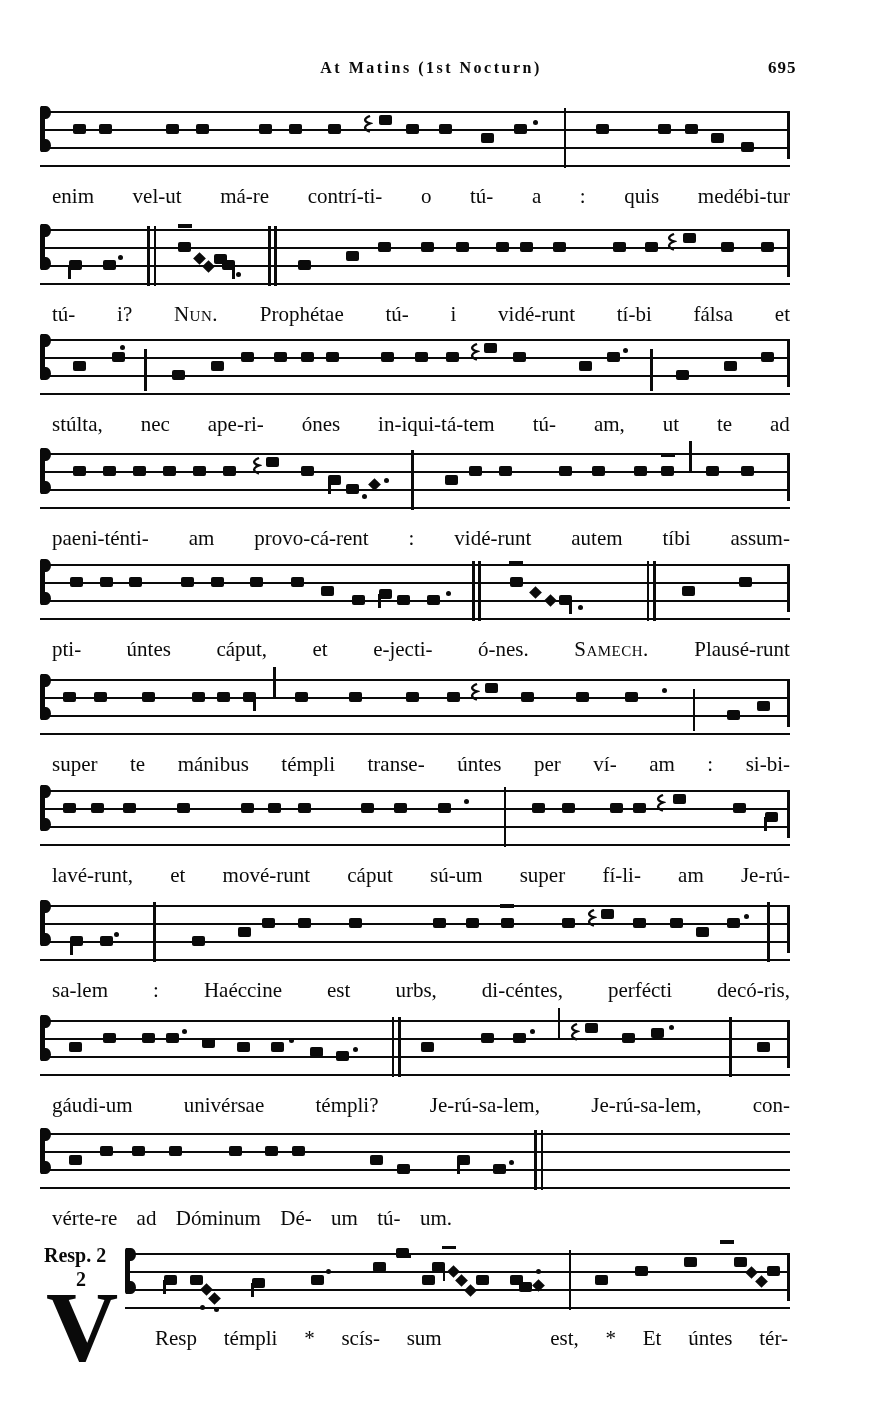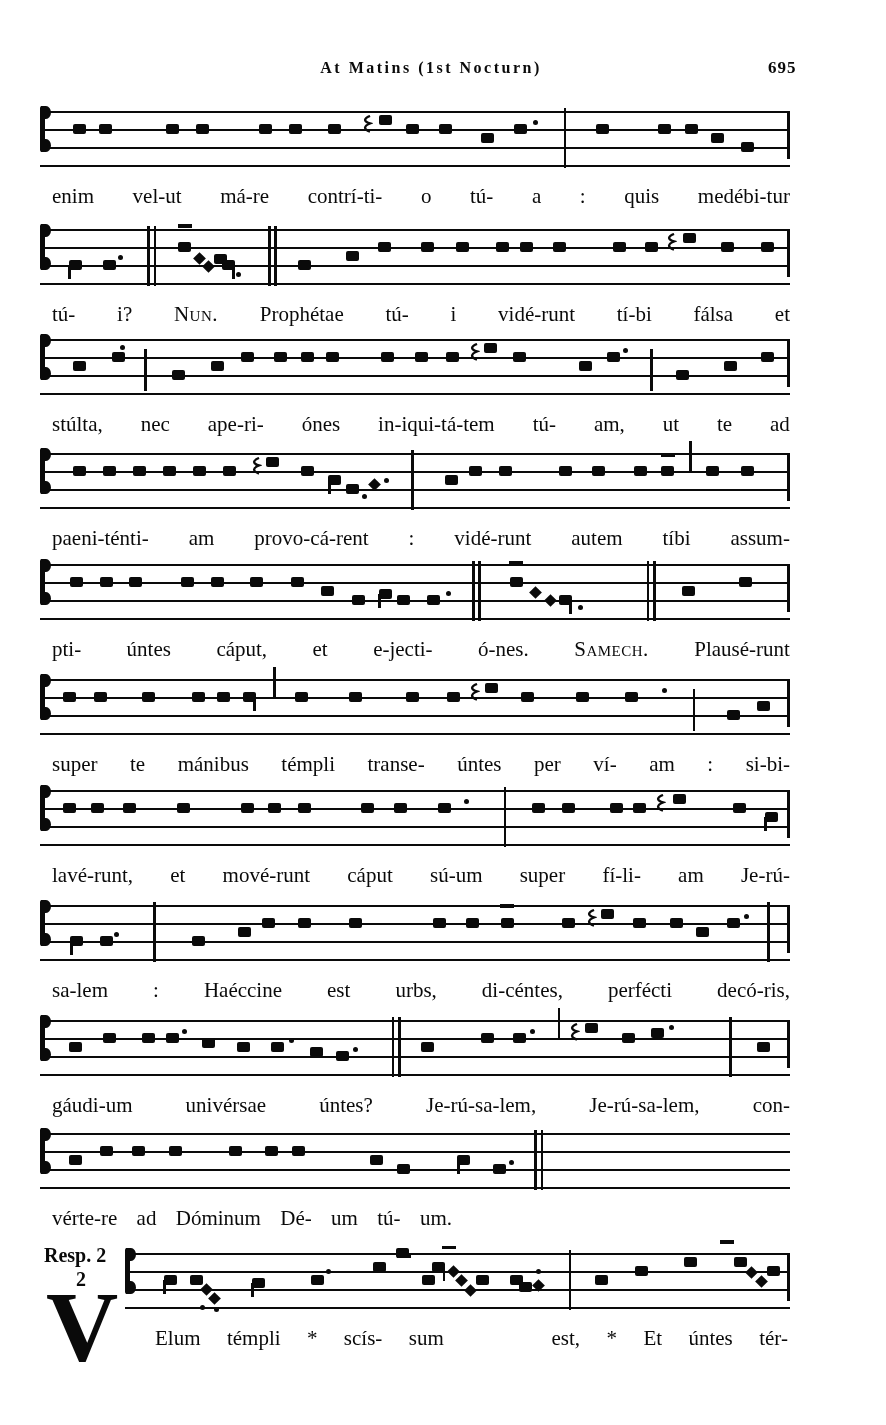--- a/index.html
+++ b/index.html
@@ -470,21 +470,21 @@
         <div class="note" style="left: 581.5px; top: 13px;"></div>
         <div class="note" style="left: 610.75px; top: 7.6px;"></div>
         <div class="ndot" style="left: 629px; top: 4.7px;"></div>
         <div class="nbar" style="left: 689.45px; top: -3px; height: 60px;"></div>
         <div class="note" style="left: 716.5px; top: 22px;"></div>
         <div class="nbar" style="left: 747.2px; top: 2px; height: 46px;"></div>
       </div>
       <div class="lyricline" style="left: 52px; top: 1092px; width: 738px;">
         <div class="lyr">gáudi-um</div>
         <div class="lyr">univérsae</div>
-        <div class="lyr">úntes?</div>
+        <div class="lyr">témpli?</div>
         <div class="lyr">Je-rú-sa-lem,</div>
         <div class="lyr">Je-rú-sa-lem,</div>
         <div class="lyr">con-</div>
       </div>
       <div class="staff" style="left: 40px; top: 1133px; width: 750px;">
         <div class="sline" style="top: 0px;"></div>
         <div class="sline" style="top: 18px;"></div>
         <div class="sline" style="top: 36px;"></div>
         <div class="sline" style="top: 54px;"></div>
         <div class="clef" style="left: 0px; top: -5px;">
@@ -558,21 +558,21 @@
         <div class="note" style="left: 510.205px; top: 13px;"></div>
         <div class="note" style="left: 559.415px; top: 4px;"></div>
         <div class="ndash" style="left: 594.825px; top: -12.7px;"></div>
         <div class="note" style="left: 608.625px; top: 4px;"></div>
         <div class="dia" style="left: 621.93px; top: 15.3px;"></div>
         <div class="dia" style="left: 631.905px; top: 24.3px;"></div>
         <div class="note" style="left: 641.875px; top: 13px;"></div>
         <div class="nbar" style="left: 662.2px; top: 2px; height: 46px;"></div>
       </div>
       <div class="lyricline" style="left: 155px; top: 1325px; width: 633px;">
-        <div class="lyr">Elum</div>
+        <div class="lyr">Resp</div>
         <div class="lyr">témpli</div>
         <div class="lyr">*</div>
         <div class="lyr">scís-</div>
         <div class="lyr">sum</div>
         <div class="spacer" style="width: 55px;"></div>
         <div class="lyr">est,</div>
         <div class="lyr">*</div>
         <div class="lyr">Et</div>
         <div class="lyr">úntes</div>
         <div class="lyr">tér-</div>

